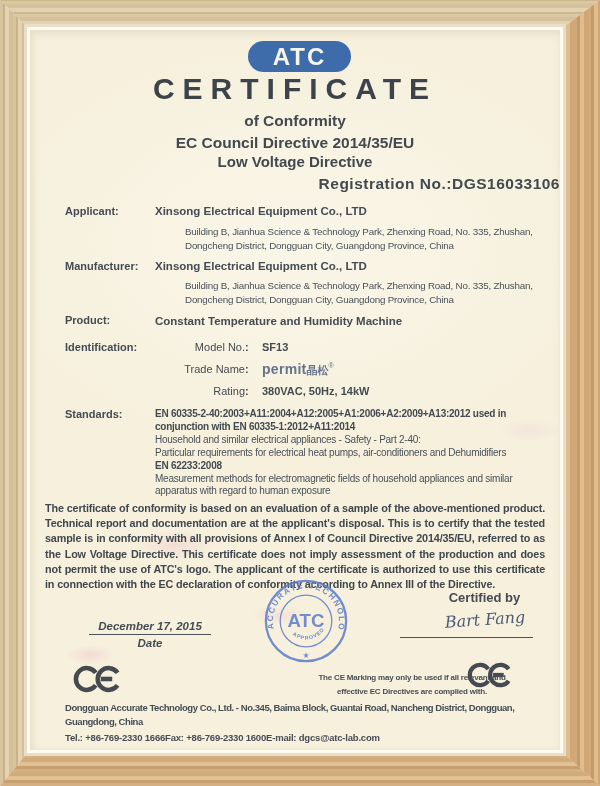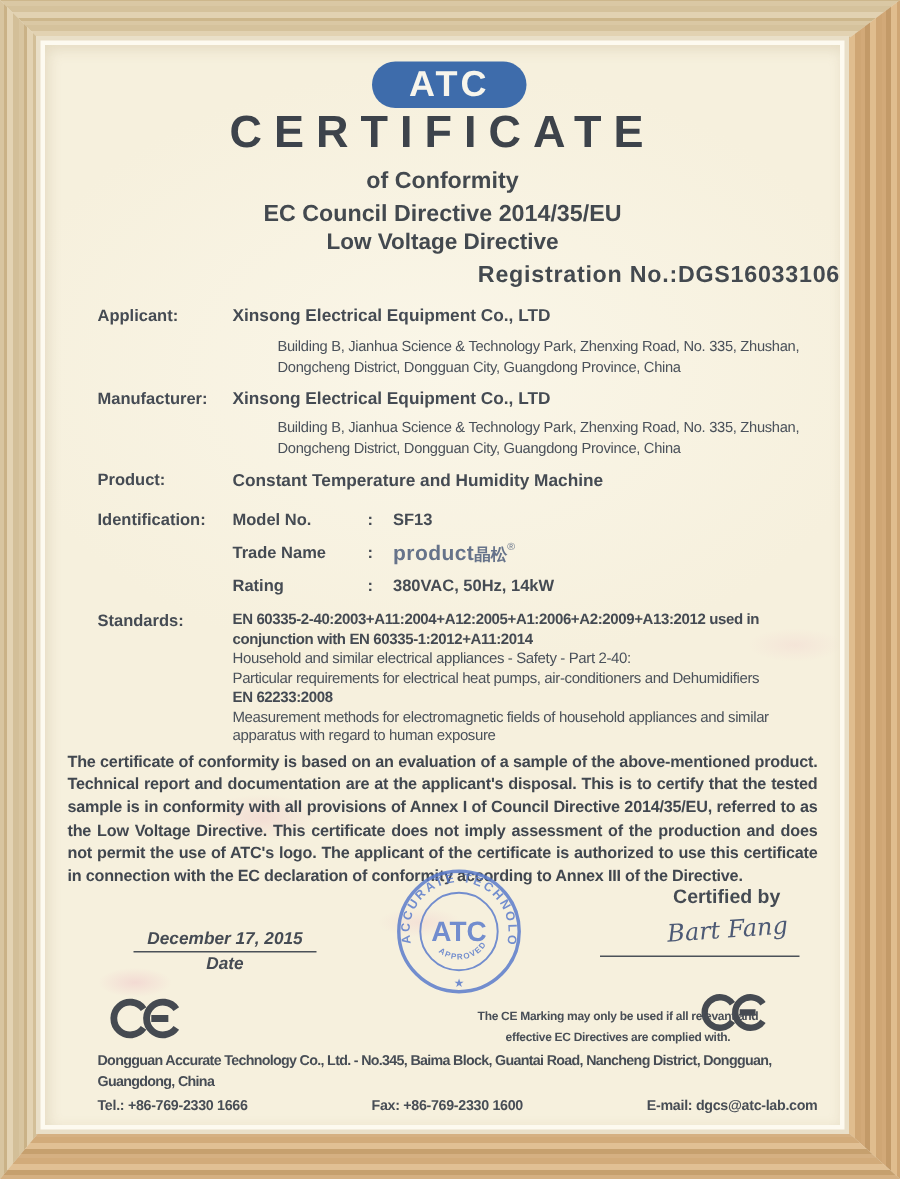--- a/index.html
+++ b/index.html
@@ -36,21 +36,21 @@
   .title{left:0;top:42px;width:100%;text-align:center;font-size:30px;font-weight:bold;letter-spacing:8px;color:#3d434b;}
   .h-sub{left:0;width:100%;text-align:center;font-weight:bold;color:#43494f;}
   .subtitle{top:82px;font-size:15.5px;}
   .directive1{top:104px;font-size:15.5px;}
   .directive2{top:123px;font-size:15px;}
   .registration{top:145px;font-size:15.5px;letter-spacing:.5px;text-align:right;}
   
   .lbl{left:35px;width:92px;font-weight:bold;font-size:11px;}
   .val-bold{left:125px;font-weight:bold;font-size:11.5px;white-space:nowrap;}
   .addr{left:125px;font-size:9.8px;letter-spacing:-.2px;white-space:nowrap;color:#4a515a;padding-left:30px;}
-  .id-name{left:125px;width:90px;font-weight:bold;font-size:11px;}
+  .id-name{left:125px;width:90px;font-weight:normal;font-size:11px;text-align:right;}
   .id-colon{left:215px;font-weight:bold;font-size:11px;}
   .id-val{left:232px;font-weight:bold;font-size:11px;white-space:nowrap;}
   .trade-latin{font-weight:bold;font-size:14px;color:#66738a;letter-spacing:.3px;}
   .trade-cjk{font-weight:bold;font-size:11px;color:#66738a;}
   .trade-reg{font-size:7px;color:#66738a;vertical-align:super;}
   .std-lines{left:125px;top:378px;width:392px;line-height:12.9px;}
   .std-lines div{white-space:nowrap;font-size:10px;letter-spacing:-.25px;color:#4a515a;}
   .std-lines div.b{font-weight:bold;color:#444a52;}
   
   .statement{left:15px;top:471px;width:500px;font-size:10.8px;font-weight:bold;line-height:15.2px;
@@ -65,21 +65,21 @@
   .date-value{font-weight:bold;font-size:11.5px;}
   .date-line{margin:2px auto 0 auto;width:122px;border-top:1.5px solid #4b5158;height:0;}
   .date-label{margin-top:2px;font-weight:bold;font-size:11.5px;}
   
   .ce-note{left:282px;top:641px;width:200px;text-align:center;font-weight:bold;font-size:8px;
     line-height:13.5px;letter-spacing:-.2px;color:#484e56;}
   .ce-left{left:43px;top:634px;width:48px;height:30px;}
   .ce-right{left:437px;top:631px;width:45px;height:28px;}
   .footer-addr{left:35px;top:671px;line-height:14px;font-weight:bold;font-size:9.5px;
     letter-spacing:-.45px;white-space:nowrap;color:#474d55;}
-  .contact-row{left:35px;top:702px;width:480px;display:flex;justify-content:space-between;
+  .contact-row{left:35px;top:702px;width:480px;display:flex;justify-content:flex-start;
     font-weight:bold;font-size:9.5px;letter-spacing:-.2px;color:#474d55;}
 </style>
 </head>
 <body>
 
 <div class="frame">
   <div class="wood wood-top"></div>
   <div class="wood wood-left"></div>
   <div class="wood wood-right"></div>
   <div class="wood wood-bottom"></div>
@@ -110,21 +110,21 @@
   <div class="abs val-bold" style="top:285px">Constant Temperature and Humidity Machine</div>
 
   <div class="abs lbl" style="top:311px">Identification:</div>
 
   <div class="abs id-name" style="top:311px">Model No.</div>
   <div class="abs id-colon" style="top:311px">:</div>
   <div class="abs id-val" style="top:311px">SF13</div>
 
   <div class="abs id-name" style="top:333px">Trade Name</div>
   <div class="abs id-colon" style="top:333px">:</div>
-  <div class="abs" style="left:232px;top:330px"><span class="trade-latin">product</span><span class="trade-cjk">晶松</span><span class="trade-reg">®</span></div>
+  <div class="abs" style="left:232px;top:330px"><span class="trade-latin">permit</span><span class="trade-cjk">晶松</span><span class="trade-reg">®</span></div>
 
   <div class="abs id-name" style="top:355px">Rating</div>
   <div class="abs id-colon" style="top:355px">:</div>
   <div class="abs id-val" style="top:355px">380VAC, 50Hz, 14kW</div>
 
   <div class="abs lbl" style="top:378px">Standards:</div>
   <div class="abs std-lines">
     <div class="b">EN 60335-2-40:2003+A11:2004+A12:2005+A1:2006+A2:2009+A13:2012 used in</div>
     <div class="b">conjunction with EN 60335-1:2012+A11:2014</div>
     <div>Household and similar electrical appliances - Safety - Part 2-40:</div>

